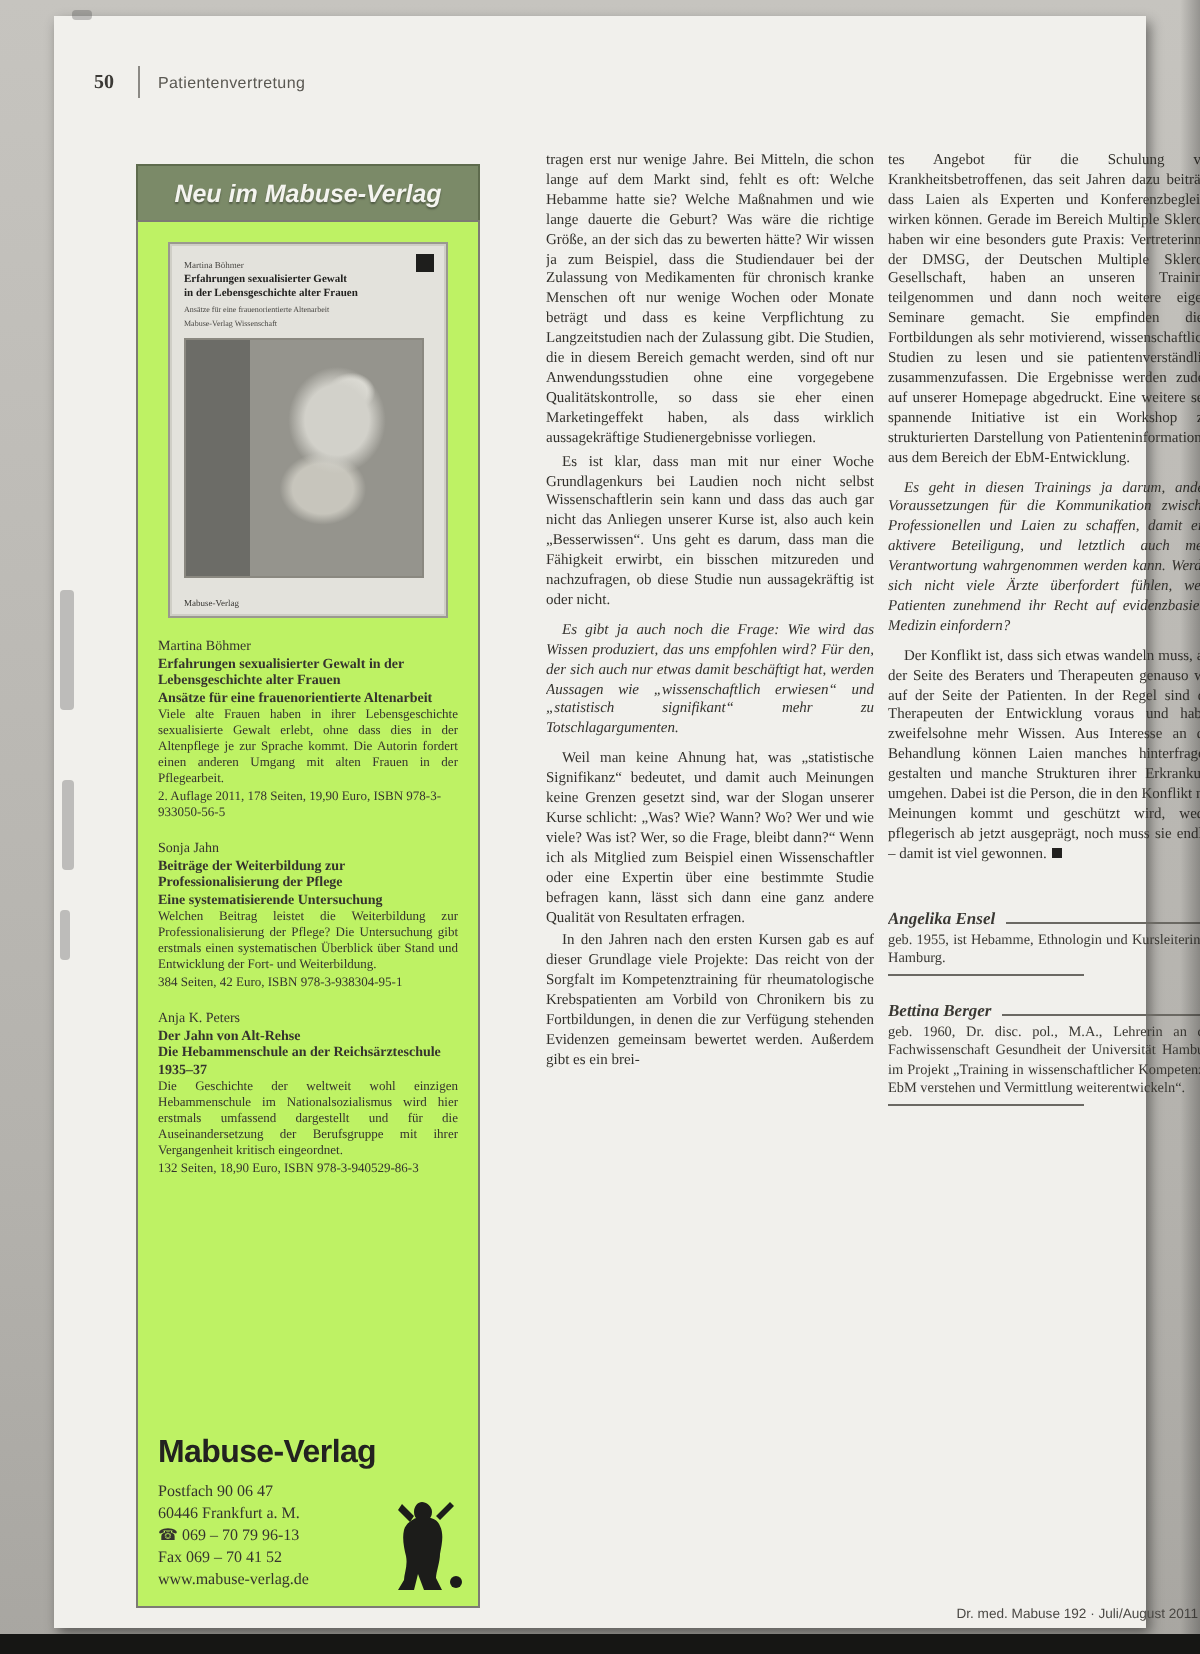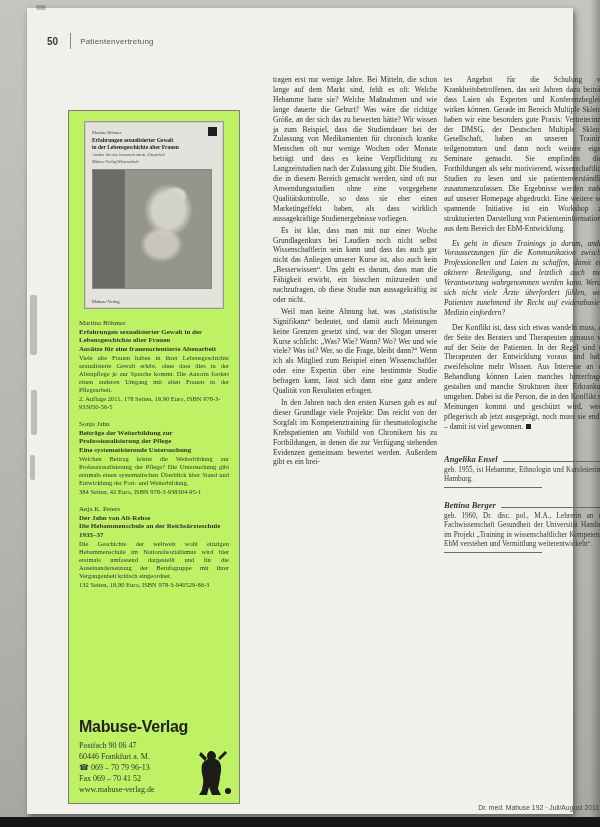--- a/index.html
+++ b/index.html
@@ -8,21 +8,21 @@
           font-family:"Liberation Serif",serif;}
   .page{position:absolute;left:27px;top:8px;width:546px;height:806px;
         background:#f1f0ec;box-shadow:2px 3px 6px rgba(0,0,0,.45);}
   .scan-bottom{position:absolute;left:0;bottom:0;width:600px;height:10px;background:#161614;}
   .scan-right{position:absolute;right:0;top:0;width:10px;height:827px;
         background:linear-gradient(90deg,rgba(0,0,0,0) 0%,rgba(0,0,0,.25) 100%);}
   .artifact{position:absolute;background:rgba(70,70,68,.30);border-radius:2px;}
 
   
   .hdr{position:absolute;left:20px;top:22px;width:300px;height:22px;display:flex;align-items:center;}
-  .hdr .num{font-family:Liberation Sans, sans-serif;font-weight:bold;font-size:10px;color:#3c3a36;}
+  .hdr .num{font-family:Liberation Serif, serif;font-weight:bold;font-size:10px;color:#3c3a36;}
   .hdr .sep{width:1px;height:16px;background:#8b8984;margin:0 9px 0 12px;}
   .hdr .sec{font-family:"Liberation Sans",sans-serif;font-size:8px;color:#5a5852;letter-spacing:.2px;text-align:center;}
 
   
   .banner{position:absolute;left:41px;top:74px;width:170px;height:28px;background:#7b8a68;
           border:1px solid #5e6b4d;display:flex;align-items:center;justify-content:center;}
   .banner span{font-family:"Liberation Sans",sans-serif;font-weight:bold;font-style:italic;
           font-size:12.5px;color:#f4f4ef;text-shadow:0 1px 1px rgba(0,0,0,.35);}
   .adbox{position:absolute;left:41px;top:102px;width:170px;height:692px;border:1px solid #7d7b74;
          background:#bef264;}
@@ -78,20 +78,23 @@
 
 <div class="canvas">
   <div class="page soft">
 
     <div class="hdr">
       <span class="num">50</span>
       <span class="sep"></span>
       <span class="sec">Patientenvertretung</span>
     </div>
 
+    <div class="banner">
+      <span>Neu im Mabuse-Verlag</span>
+    </div>
 
     <div class="adbox">
       <div class="cover">
         <div class="mark"></div>
         <div class="cauthor">Martina Böhmer</div>
         <div class="ctitle">
           <span>Erfahrungen sexualisierter Gewalt</span><br>
           <span>in der Lebensgeschichte alter Frauen</span>
         </div>
         <div class="csub">Ansätze für eine frauenorientierte Altenarbeit</div>
@@ -135,20 +138,21 @@
           <path fill="#1c1c1a" d="M18 6c-2 0-4 2-4 5 0 2 1 3 1 3s-5 2-6 6c-1 4 0 9 1 13 1 5-1 9-1 12l-3 5h8l2-8 3 8h9l-3-6c0-3 2-8 2-12 1-5 2-10 0-14-1-3-4-4-5-4 0 0 1-1 1-3 0-3-3-5-5-5z"></path>
           <path fill="#1c1c1a" d="M6 10l6 6 2-3-6-6zM34 8l-7 7-2-2 7-7z"></path>
           <circle fill="#1c1c1a" cx="35" cy="46" r="3"></circle>
         </svg>
       </div>
     </div>
 
     <div class="col col1">
       <p>tragen erst nur wenige Jahre. Bei Mitteln, die schon lange auf dem Markt sind, fehlt es oft: Welche Hebamme hatte sie? Welche Maßnahmen und wie lange dauerte die Geburt? Was wäre die richtige Größe, an der sich das zu bewerten hätte? Wir wissen ja zum Beispiel, dass die Studiendauer bei der Zulassung von Medikamenten für chronisch kranke Menschen oft nur wenige Wochen oder Monate beträgt und dass es keine Verpflichtung zu Langzeitstudien nach der Zulassung gibt. Die Studien, die in diesem Bereich gemacht werden, sind oft nur Anwendungsstudien ohne eine vorgegebene Qualitätskontrolle, so dass sie eher einen Marketingeffekt haben, als dass wirklich aussagekräftige Studienergebnisse vorliegen.</p>
       <p class="ind">Es ist klar, dass man mit nur einer Woche Grundlagenkurs bei Laudien noch nicht selbst Wissenschaftlerin sein kann und dass das auch gar nicht das Anliegen unserer Kurse ist, also auch kein „Besserwissen“. Uns geht es darum, dass man die Fähigkeit erwirbt, ein bisschen mitzureden und nachzufragen, ob diese Studie nun aussagekräftig ist oder nicht.</p>
+      <p class="q ind">Es gibt ja auch noch die Frage: Wie wird das Wissen produziert, das uns empfohlen wird? Für den, der sich auch nur etwas damit beschäftigt hat, werden Aussagen wie „wissenschaftlich erwiesen“ und „statistisch signifikant“ mehr zu Totschlagargumenten.</p>
       <p class="ind">Weil man keine Ahnung hat, was „statistische Signifikanz“ bedeutet, und damit auch Meinungen keine Grenzen gesetzt sind, war der Slogan unserer Kurse schlicht: „Was? Wie? Wann? Wo? Wer und wie viele? Was ist? Wer, so die Frage, bleibt dann?“ Wenn ich als Mitglied zum Beispiel einen Wissenschaftler oder eine Expertin über eine bestimmte Studie befragen kann, lässt sich dann eine ganz andere Qualität von Resultaten erfragen.</p>
       <p class="ind">In den Jahren nach den ersten Kursen gab es auf dieser Grundlage viele Projekte: Das reicht von der Sorgfalt im Kompetenztraining für rheumatologische Krebspatienten am Vorbild von Chronikern bis zu Fortbildungen, in denen die zur Verfügung stehenden Evidenzen gemeinsam bewertet werden. Außerdem gibt es ein brei-</p>
     </div>
 
     <div class="col col2">
       <p>tes Angebot für die Schulung von Krankheitsbetroffenen, das seit Jahren dazu beiträgt, dass Laien als Experten und Konferenzbegleiter wirken können. Gerade im Bereich Multiple Sklerose haben wir eine besonders gute Praxis: Vertreterinnen der DMSG, der Deutschen Multiple Sklerose Gesellschaft, haben an unseren Trainings teilgenommen und dann noch weitere eigene Seminare gemacht. Sie empfinden diese Fortbildungen als sehr motivierend, wissenschaftliche Studien zu lesen und sie patientenverständlich zusammenzufassen. Die Ergebnisse werden zudem auf unserer Homepage abgedruckt. Eine weitere sehr spannende Initiative ist ein Workshop zur strukturierten Darstellung von Patienteninformationen aus dem Bereich der EbM-Entwicklung.</p>
       <p class="q ind">Es geht in diesen Trainings ja darum, andere Voraussetzungen für die Kommunikation zwischen Professionellen und Laien zu schaffen, damit eine aktivere Beteiligung, und letztlich auch mehr Verantwortung wahrgenommen werden kann. Werden sich nicht viele Ärzte überfordert fühlen, wenn Patienten zunehmend ihr Recht auf evidenzbasierte Medizin einfordern?</p>
       <p class="ind"><span>Der Konflikt ist, dass sich etwas wandeln muss, auf der Seite des Beraters und Therapeuten genauso wie auf der Seite der Patienten. In der Regel sind die Therapeuten der Entwicklung voraus und haben zweifelsohne mehr Wissen. Aus Interesse an der Behandlung können Laien manches hinterfragen, gestalten und manche Strukturen ihrer Erkrankung umgehen. Dabei ist die Person, die in den Konflikt mit Meinungen kommt und geschützt wird, weder pflegerisch ab jetzt ausgeprägt, noch muss sie endlos – damit ist viel gewonnen.</span><span class="endmark"></span></p>
 
       <div class="bios">

